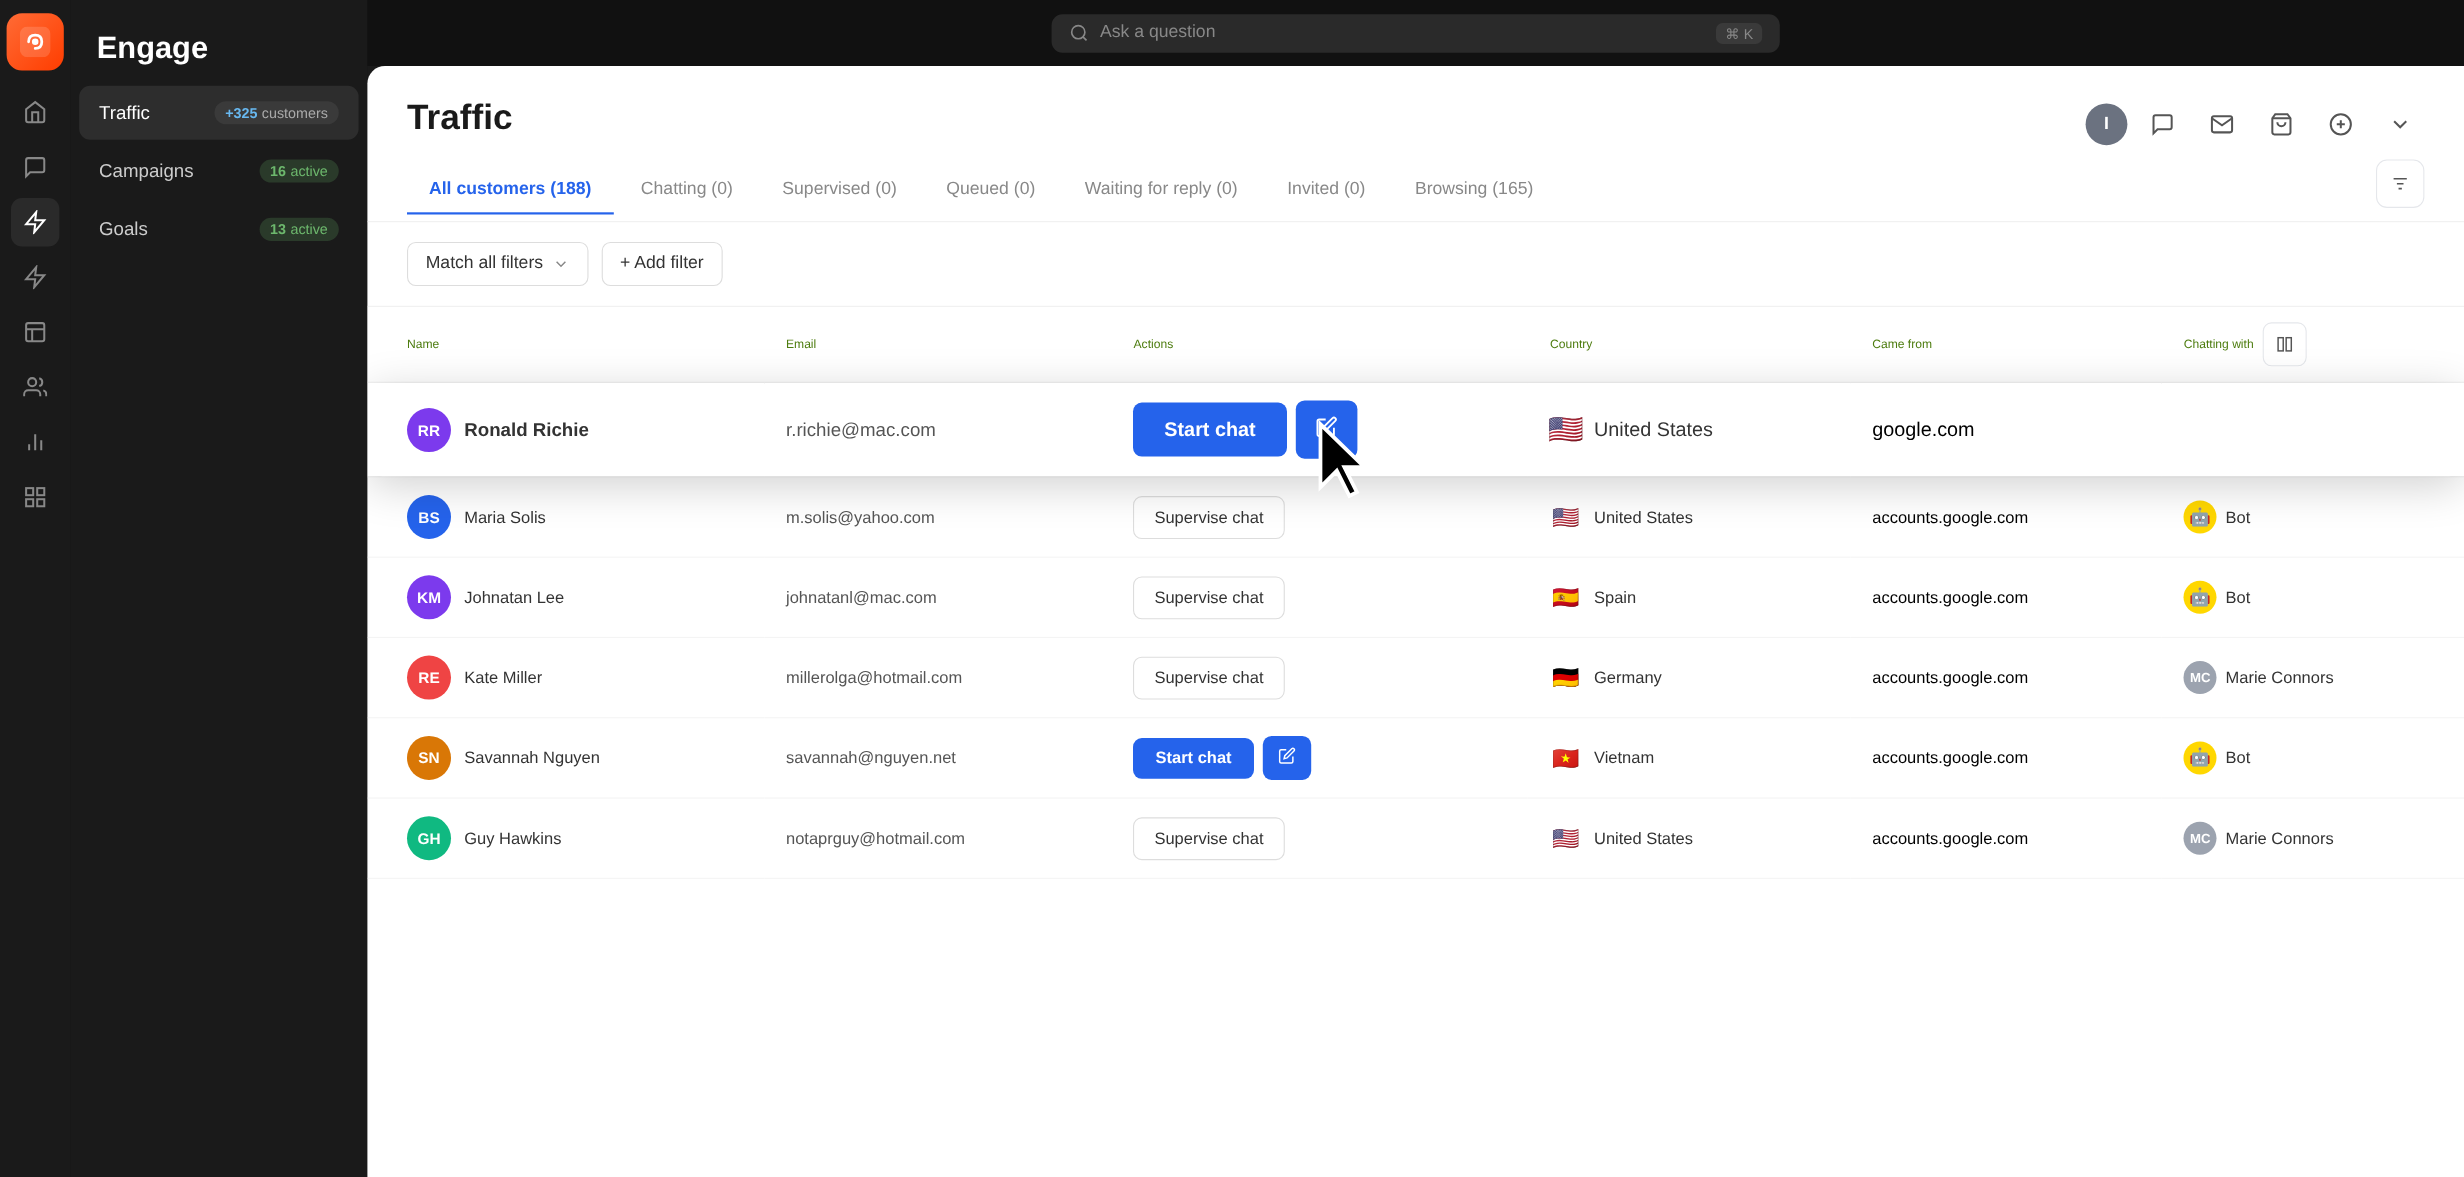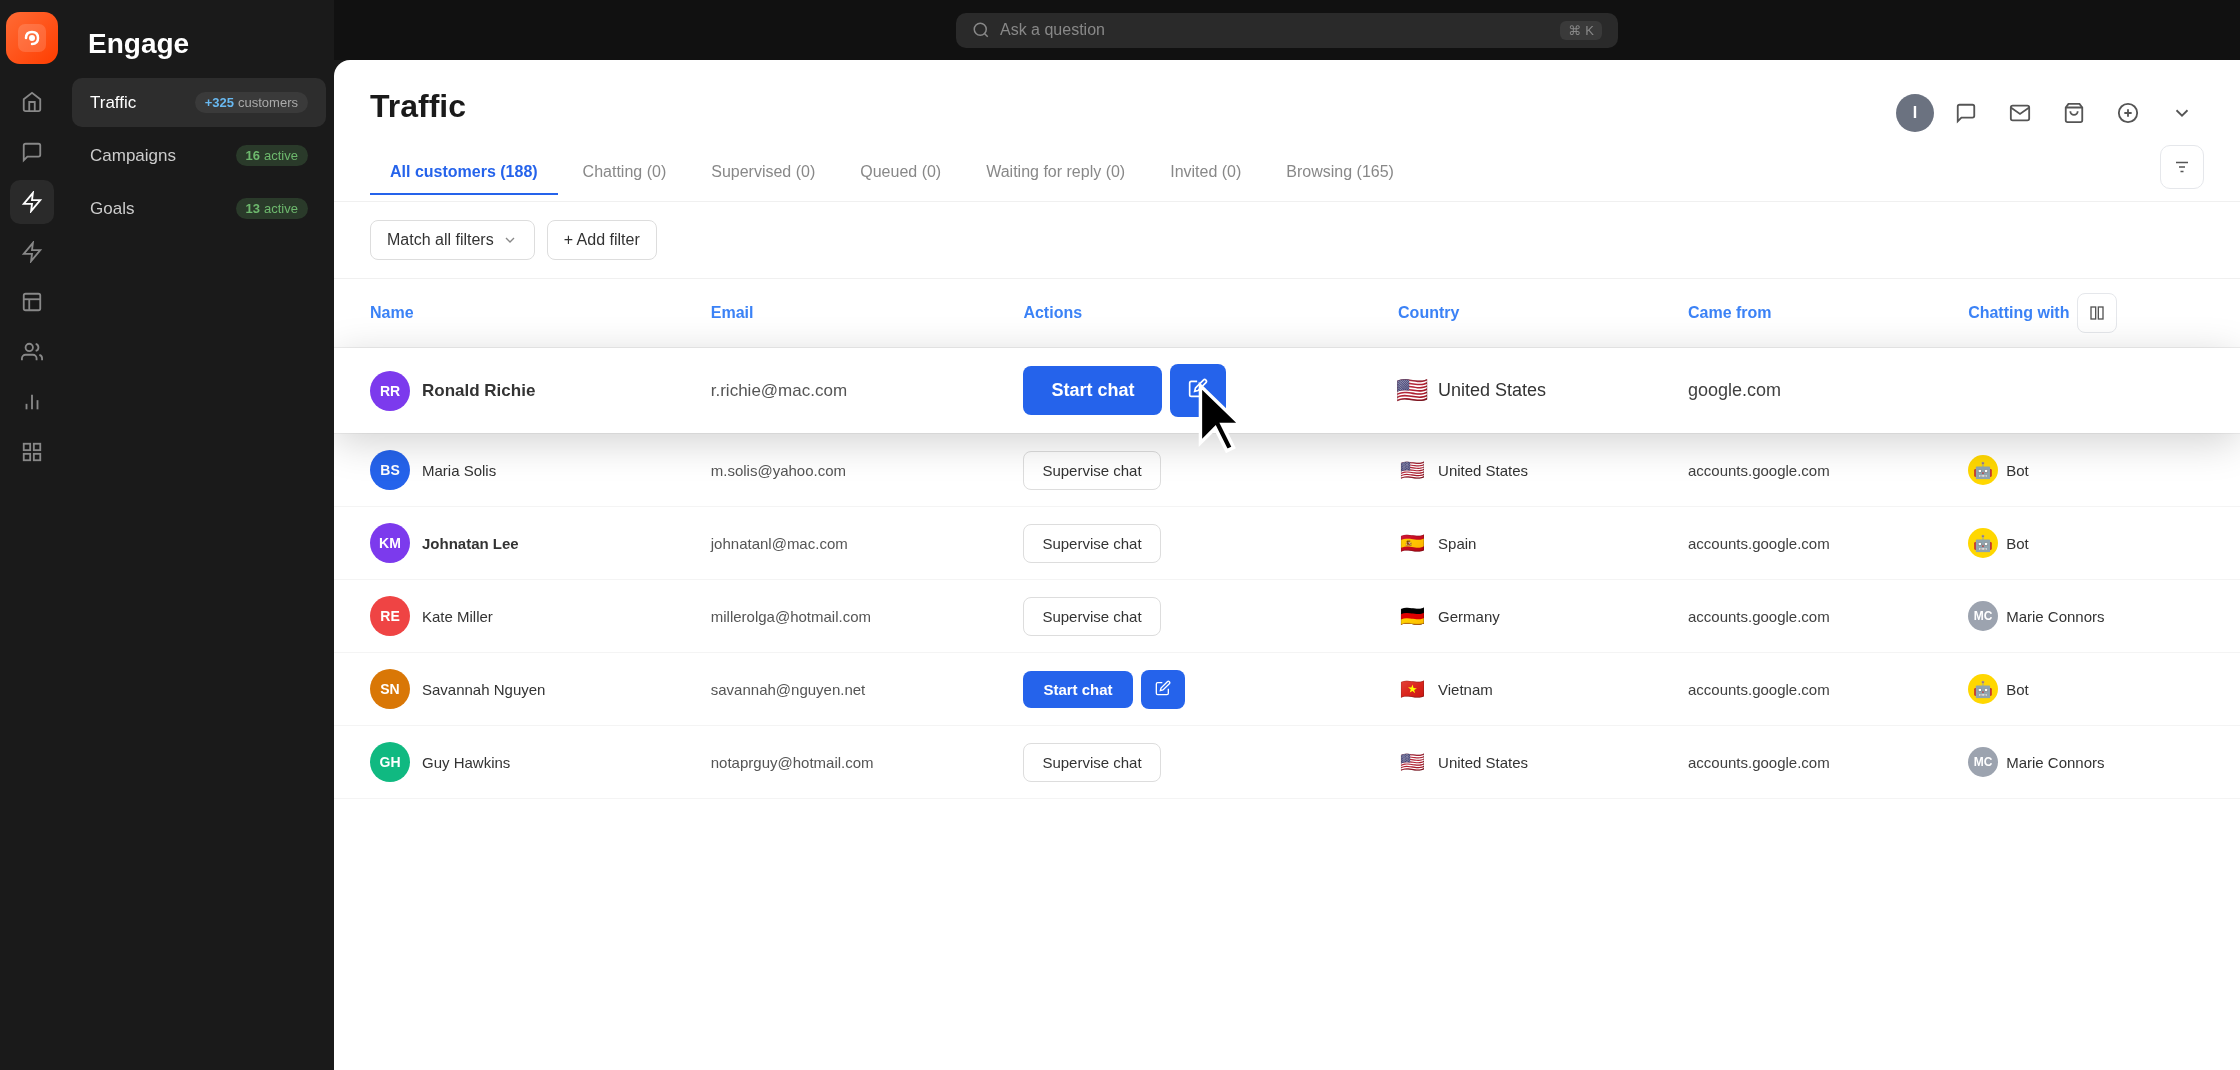--- a/index.html
+++ b/index.html
@@ -221,23 +221,23 @@
       flex: 1;
       overflow: auto;
     }
     .table {
       width: 100%;
       border-collapse: collapse;
     }
     .table thead tr th {
       padding: 14px 20px;
       text-align: left;
-      font-size: 16px;
-      font-weight: 700;
-      color: #3b82f6;
+      font-size: 11px;
+      font-weight: 400;
+      color: #4d7c0f;
       border-bottom: 1px solid #f0f0f0;
       background: #fff;
     }
     .table tbody tr {
       border-bottom: 1px solid #f4f4f4;
     }
     .table tbody tr td {
       padding: 16px 20px;
       font-size: 15px;
       color: #333;
@@ -312,21 +312,21 @@
       height: 20px;
       border-radius: 3px;
       display: inline-flex;
       align-items: center;
       justify-content: center;
       font-size: 20px;
     }
 
     
     .link {
-      color: #404040;
+      color: #000000;
       text-decoration: none;
       font-size: 15px;
     }
 
     
     .chatting-cell {
       display: flex;
       align-items: center;
       gap: 8px;
       font-size: 15px;
@@ -710,21 +710,21 @@
                 <div class="chatting-cell">
                   <div class="bot-avatar">🤖</div>
                   <span>Bot</span>
                 </div>
               </td>
             </tr>
             <tr>
               <td style="padding-left: 36px;">
       <div class="name-cell">
         <div class="avatar" style="background:#7c3aed;">KM</div>
-        <span style="font-size:15px; font-weight:700;">Johnatan Lee</span>
+        <span style="font-size:15px; font-weight:400;">Johnatan Lee</span>
       </div>
     </td>
               <td><span style="font-size:15px; color:#555;">johnatanl@mac.com</span></td>
               <td>
                 <div class="action-cell">
                   <button class="btn-supervise">Supervise chat</button>
                 </div>
               </td>
               <td>
       <div class="country-cell">

